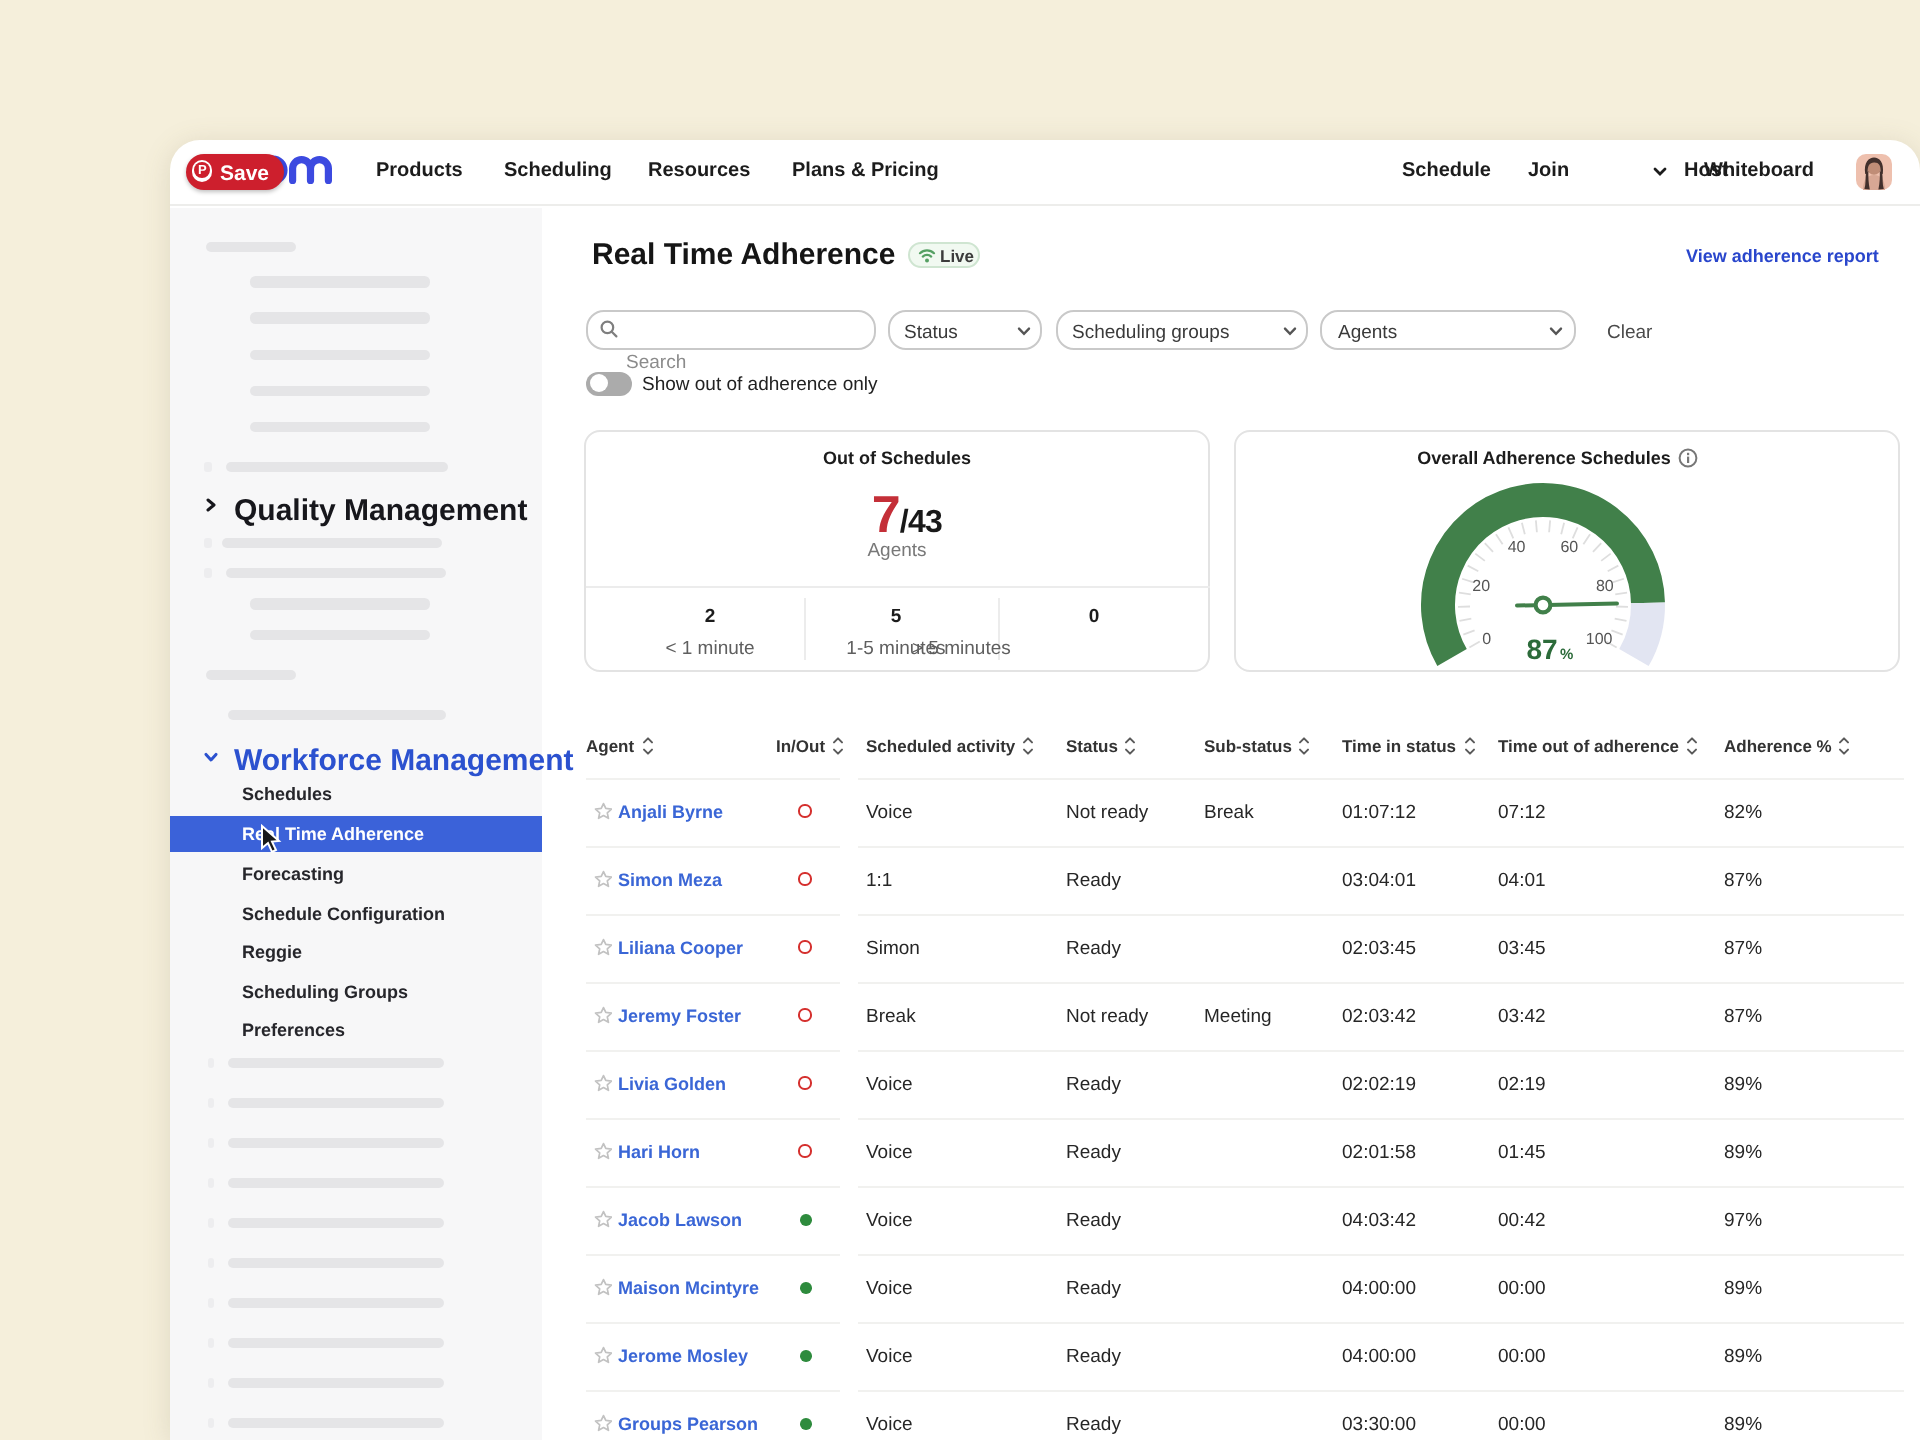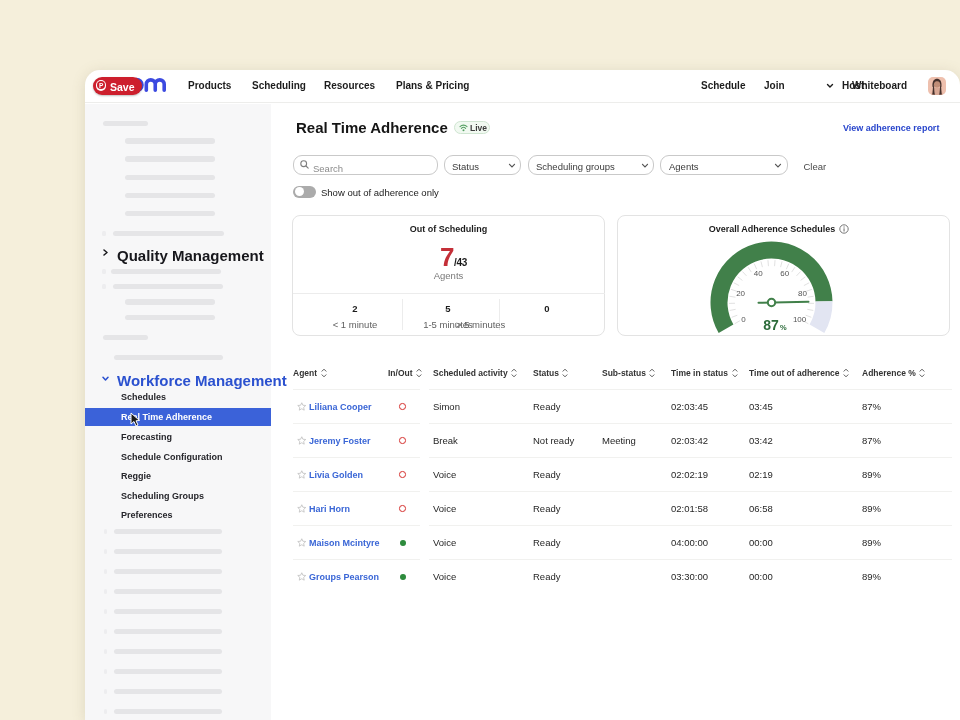--- a/index.html
+++ b/index.html
@@ -121,21 +121,21 @@
   <circle cx="4.5" cy="6.2" r="1" fill="#55a063"></circle>
 </svg>
 <div class="abs" style="left:470px;top:123.3px;font-size:8.5px;font-weight:bold;color:#3c3c3c">Live</div>
 <div class="abs" style="left:843px;top:123px;font-size:9px;font-weight:bold;color:#2946cc">View adherence report</div>
 
 <div class="abs" style="left:293px;top:155px;width:144.5px;height:19.5px;border:1px solid #c9c9c9;border-radius:9px;background:#fff"></div>
 <svg class="abs" style="left:300px;top:160px" width="9" height="9" viewBox="0 0 9 9">
     <circle cx="3.7" cy="3.7" r="2.9" fill="none" stroke="#7e7e7e" stroke-width="1.1"></circle>
     <path d="M6 6 L8.2 8.2" stroke="#7e7e7e" stroke-width="1.1" stroke-linecap="round"></path>
   </svg>
-<div class="abs" style="left:313px;top:163px;font-size:9.5px;color:#8b8b8b">Search</div>
+<div class="abs" style="left:313px;top:176px;font-size:9.5px;color:#8b8b8b">Search</div>
 
 <div class="abs" style="left:443.5px;top:155px;width:77px;height:19.5px;border:1px solid #c9c9c9;border-radius:9px;background:#fff"></div>
 <div class="abs" style="left:452px;top:160.5px;font-size:9.5px;color:#3a3a3a">Status</div>
 <svg class="abs" style="left:508px;top:162.5px" width="8" height="6" viewBox="0 0 8 6">
     <path d="M1.5 1.3 L4 3.9 L6.5 1.3" fill="none" stroke="#555" stroke-width="1.2" stroke-linecap="round"></path>
   </svg>
 
 <div class="abs" style="left:527.5px;top:155px;width:126px;height:19.5px;border:1px solid #c9c9c9;border-radius:9px;background:#fff"></div>
 <div class="abs" style="left:536px;top:160.5px;font-size:9.5px;color:#3a3a3a">Scheduling groups</div>
 <svg class="abs" style="left:641px;top:162.5px" width="8" height="6" viewBox="0 0 8 6">
@@ -148,23 +148,23 @@
     <path d="M1.5 1.3 L4 3.9 L6.5 1.3" fill="none" stroke="#555" stroke-width="1.2" stroke-linecap="round"></path>
   </svg>
 
 <div class="abs" style="left:803.5px;top:161px;font-size:9.5px;color:#4a4a4a">Clear</div>
 
 <div class="abs" style="left:293px;top:186px;width:22.5px;height:11.5px;background:#ababab;border-radius:6px"></div>
 <div class="abs" style="left:294.5px;top:187.2px;width:9.2px;height:9.2px;background:#fff;border-radius:50%"></div>
 <div class="abs" style="left:321px;top:187px;font-size:9.5px;color:#222">Show out of adherence only</div>
 
 <div class="abs" style="left:292px;top:215px;width:313px;height:121px;border:1px solid #e3e3e3;border-radius:8px;background:#fff"></div>
-<div class="abs" style="left:292px;top:223.5px;width:313px;text-align:center;font-size:9px;font-weight:bold;color:#1c1c1c">Out of Scheduling</div>
+<div class="abs" style="left:292px;top:223.5px;width:313px;text-align:center;font-size:9px;font-weight:bold;color:#1c1c1c">Out of Schedules</div>
 <div class="abs" style="left:292px;top:247px;width:313px;text-align:center;padding-left:10px;line-height:21px">
-  <span style="font-size:26px;font-weight:600;color:#c42f38;letter-spacing:-0.5px">7</span><span style="font-size:10px;font-weight:bold;color:#191919;letter-spacing:-0.3px">/43</span>
+  <span style="font-size:26px;font-weight:600;color:#c42f38;letter-spacing:-0.5px">7</span><span style="font-size:16px;font-weight:bold;color:#191919;letter-spacing:-0.3px">/43</span>
 </div>
 <div class="abs" style="left:292px;top:269.5px;width:313px;text-align:center;font-size:9.5px;color:#787878">Agents</div>
 <div class="abs" style="left:292.5px;top:292.5px;width:312px;height:1px;background:#ececec"></div>
 <div class="abs" style="left:402px;top:299px;width:1px;height:31px;background:#ececec"></div>
 <div class="abs" style="left:498.5px;top:299px;width:1px;height:31px;background:#ececec"></div>
 <div class="abs" style="left:292px;top:303px;width:126px;text-align:center;font-size:9.5px;font-weight:bold;color:#1c1c1c">2</div>
 <div class="abs" style="left:385px;top:303px;width:126px;text-align:center;font-size:9.5px;font-weight:bold;color:#1c1c1c">5</div>
 <div class="abs" style="left:484px;top:303px;width:126px;text-align:center;font-size:9.5px;font-weight:bold;color:#1c1c1c">0</div>
 <div class="abs" style="left:292px;top:319px;width:126px;text-align:center;font-size:9.5px;color:#5f5f5f">&lt; 1 minute</div>
 <div class="abs" style="left:385px;top:319px;width:126px;text-align:center;font-size:9.5px;color:#5f5f5f">1-5 minutes</div>
@@ -263,20 +263,44 @@
           <th>Adherence %<svg width="6" height="10" viewBox="0 0 6 10" style="vertical-align:-2px;margin-left:3.5px">
               <path d="M1 3.2 L3 1.2 L5 3.2" fill="none" stroke="#5a5a5a" stroke-width="1" stroke-linecap="round" stroke-linejoin="round"></path>
               <path d="M1 6.8 L3 8.8 L5 6.8" fill="none" stroke="#5a5a5a" stroke-width="1" stroke-linecap="round" stroke-linejoin="round"></path>
             </svg></th>
         </tr>
       </thead>
 <tbody>
 <tr>
           <td><svg width="9.5" height="9.5" viewBox="0 0 10 10" style="vertical-align:-1.5px;margin-right:3px">
               <path d="M5 0.8 L6.2 3.4 L9.2 3.7 L7 5.7 L7.6 8.6 L5 7.1 L2.4 8.6 L3 5.7 L0.8 3.7 L3.8 3.4 Z" fill="none" stroke="#c2c2c2" stroke-width="0.9" stroke-linejoin="round"></path>
+            </svg><span class="nm">Anjali Byrne</span></td>
+          <td><span style="display:inline-block;width:6.6px;height:6.6px;border:1.8px solid #d5302e;border-radius:50%;margin-left:11.3px"></span></td>
+          <td>Voice</td>
+          <td>Not ready</td>
+          <td>Break</td>
+          <td>01:07:12</td>
+          <td>07:12</td>
+          <td>82%</td>
+        </tr>
+<tr>
+          <td><svg width="9.5" height="9.5" viewBox="0 0 10 10" style="vertical-align:-1.5px;margin-right:3px">
+              <path d="M5 0.8 L6.2 3.4 L9.2 3.7 L7 5.7 L7.6 8.6 L5 7.1 L2.4 8.6 L3 5.7 L0.8 3.7 L3.8 3.4 Z" fill="none" stroke="#c2c2c2" stroke-width="0.9" stroke-linejoin="round"></path>
+            </svg><span class="nm">Simon Meza</span></td>
+          <td><span style="display:inline-block;width:6.6px;height:6.6px;border:1.8px solid #d5302e;border-radius:50%;margin-left:11.3px"></span></td>
+          <td>1:1</td>
+          <td>Ready</td>
+          <td></td>
+          <td>03:04:01</td>
+          <td>04:01</td>
+          <td>87%</td>
+        </tr>
+<tr>
+          <td><svg width="9.5" height="9.5" viewBox="0 0 10 10" style="vertical-align:-1.5px;margin-right:3px">
+              <path d="M5 0.8 L6.2 3.4 L9.2 3.7 L7 5.7 L7.6 8.6 L5 7.1 L2.4 8.6 L3 5.7 L0.8 3.7 L3.8 3.4 Z" fill="none" stroke="#c2c2c2" stroke-width="0.9" stroke-linejoin="round"></path>
             </svg><span class="nm">Liliana Cooper</span></td>
           <td><span style="display:inline-block;width:6.6px;height:6.6px;border:1.8px solid #d5302e;border-radius:50%;margin-left:11.3px"></span></td>
           <td>Simon</td>
           <td>Ready</td>
           <td></td>
           <td>02:03:45</td>
           <td>03:45</td>
           <td>87%</td>
         </tr>
 <tr>
@@ -305,27 +329,51 @@
         </tr>
 <tr>
           <td><svg width="9.5" height="9.5" viewBox="0 0 10 10" style="vertical-align:-1.5px;margin-right:3px">
               <path d="M5 0.8 L6.2 3.4 L9.2 3.7 L7 5.7 L7.6 8.6 L5 7.1 L2.4 8.6 L3 5.7 L0.8 3.7 L3.8 3.4 Z" fill="none" stroke="#c2c2c2" stroke-width="0.9" stroke-linejoin="round"></path>
             </svg><span class="nm">Hari Horn</span></td>
           <td><span style="display:inline-block;width:6.6px;height:6.6px;border:1.8px solid #d5302e;border-radius:50%;margin-left:11.3px"></span></td>
           <td>Voice</td>
           <td>Ready</td>
           <td></td>
           <td>02:01:58</td>
-          <td>06:58</td>
+          <td>01:45</td>
           <td>89%</td>
         </tr>
 <tr>
           <td><svg width="9.5" height="9.5" viewBox="0 0 10 10" style="vertical-align:-1.5px;margin-right:3px">
               <path d="M5 0.8 L6.2 3.4 L9.2 3.7 L7 5.7 L7.6 8.6 L5 7.1 L2.4 8.6 L3 5.7 L0.8 3.7 L3.8 3.4 Z" fill="none" stroke="#c2c2c2" stroke-width="0.9" stroke-linejoin="round"></path>
+            </svg><span class="nm">Jacob Lawson</span></td>
+          <td><span style="display:inline-block;width:5.8px;height:5.8px;background:#2e8b3d;border-radius:50%;margin-left:12px"></span></td>
+          <td>Voice</td>
+          <td>Ready</td>
+          <td></td>
+          <td>04:03:42</td>
+          <td>00:42</td>
+          <td>97%</td>
+        </tr>
+<tr>
+          <td><svg width="9.5" height="9.5" viewBox="0 0 10 10" style="vertical-align:-1.5px;margin-right:3px">
+              <path d="M5 0.8 L6.2 3.4 L9.2 3.7 L7 5.7 L7.6 8.6 L5 7.1 L2.4 8.6 L3 5.7 L0.8 3.7 L3.8 3.4 Z" fill="none" stroke="#c2c2c2" stroke-width="0.9" stroke-linejoin="round"></path>
             </svg><span class="nm">Maison Mcintyre</span></td>
+          <td><span style="display:inline-block;width:5.8px;height:5.8px;background:#2e8b3d;border-radius:50%;margin-left:12px"></span></td>
+          <td>Voice</td>
+          <td>Ready</td>
+          <td></td>
+          <td>04:00:00</td>
+          <td>00:00</td>
+          <td>89%</td>
+        </tr>
+<tr>
+          <td><svg width="9.5" height="9.5" viewBox="0 0 10 10" style="vertical-align:-1.5px;margin-right:3px">
+              <path d="M5 0.8 L6.2 3.4 L9.2 3.7 L7 5.7 L7.6 8.6 L5 7.1 L2.4 8.6 L3 5.7 L0.8 3.7 L3.8 3.4 Z" fill="none" stroke="#c2c2c2" stroke-width="0.9" stroke-linejoin="round"></path>
+            </svg><span class="nm">Jerome Mosley</span></td>
           <td><span style="display:inline-block;width:5.8px;height:5.8px;background:#2e8b3d;border-radius:50%;margin-left:12px"></span></td>
           <td>Voice</td>
           <td>Ready</td>
           <td></td>
           <td>04:00:00</td>
           <td>00:00</td>
           <td>89%</td>
         </tr>
 <tr>
           <td><svg width="9.5" height="9.5" viewBox="0 0 10 10" style="vertical-align:-1.5px;margin-right:3px">

